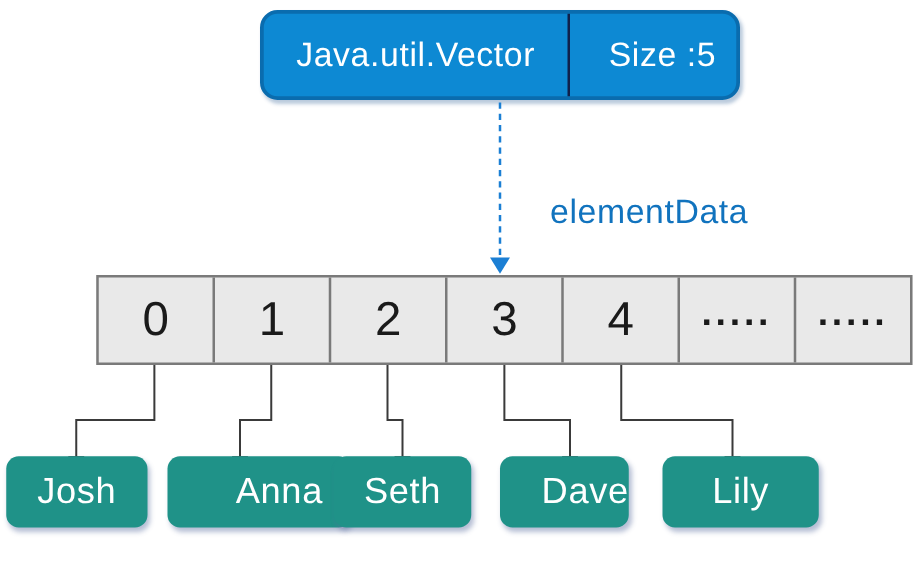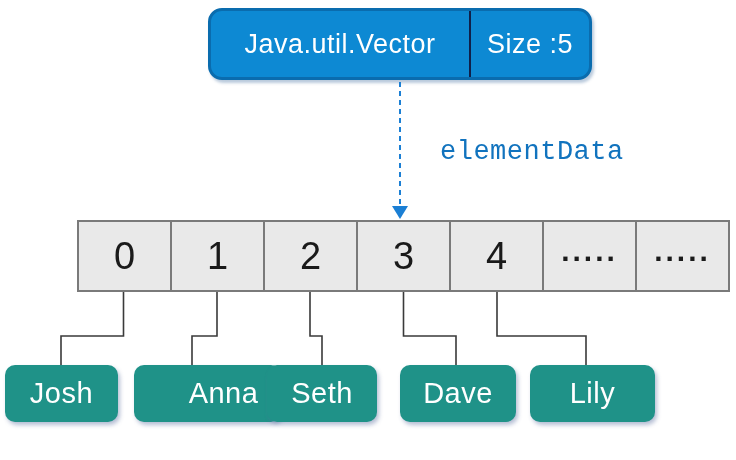--- a/index.html
+++ b/index.html
@@ -12,27 +12,27 @@
     position:absolute;left:208px;top:8px;width:384px;height:72px;
     background:#0d89d3;border:3px solid #0a6cae;border-radius:14px;
     box-sizing:border-box;display:flex;align-items:stretch;
     box-shadow:2px 3px 3px rgba(25,80,140,0.30);
   }
   .header-left{
     flex:1 1 auto;display:flex;align-items:center;justify-content:center;
     border-right:2px solid #10204a;
   }
   .header-right{
-    width:118px;display:flex;align-items:center;justify-content:center;
+    width:118px;display:flex;align-items:center;justify-content:center;padding-left:15px;
   }
   .header-box span{color:#ffffff;font-size:27px;letter-spacing:0.5px;}
   
   .pointer-label{
-    position:absolute;left:440px;top:137px;
-    color:#1173be;font-size:27px;letter-spacing:0.5px;font-family:Liberation Mono, monospace;
+    position:absolute;left:440px;top:154px;
+    color:#1173be;font-size:27px;letter-spacing:0.5px;
   }
   
   .overlay{position:absolute;left:0;top:0;width:736px;height:460px;pointer-events:none;}
   
   .array{
     position:absolute;left:77px;top:220px;width:653px;height:72px;
     display:flex;box-sizing:border-box;border:2px solid #7a7a7a;background:#e9e9e9;
   }
   .cell{
     flex:1 1 0;display:flex;align-items:center;justify-content:center;
@@ -111,20 +111,20 @@
 
   <div class="value-box" style="left:5px;width:113px;">
     <span>Josh</span>
   </div>
   <div class="value-box" style="left:134px;width:115px;padding-left:32px;">
     <span>Anna</span>
   </div>
   <div class="value-box" style="left:267px;width:110px;">
     <span>Seth</span>
   </div>
-  <div class="value-box" style="left:400px;width:116px;">
+  <div class="value-box" style="left:400px;width:103px;justify-content:flex-end;">
     <span>Dave</span>
   </div>
   <div class="value-box" style="left:530px;width:125px;">
     <span>Lily</span>
   </div>
 
 </div>
 
 </body></html>

